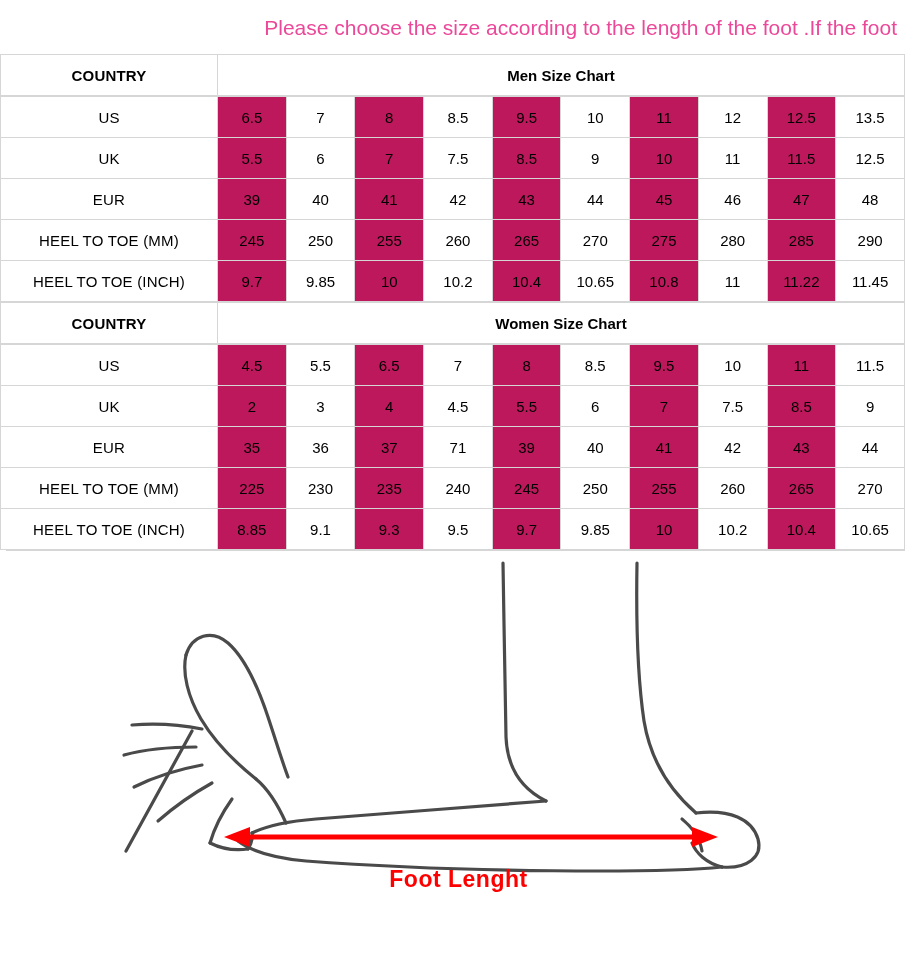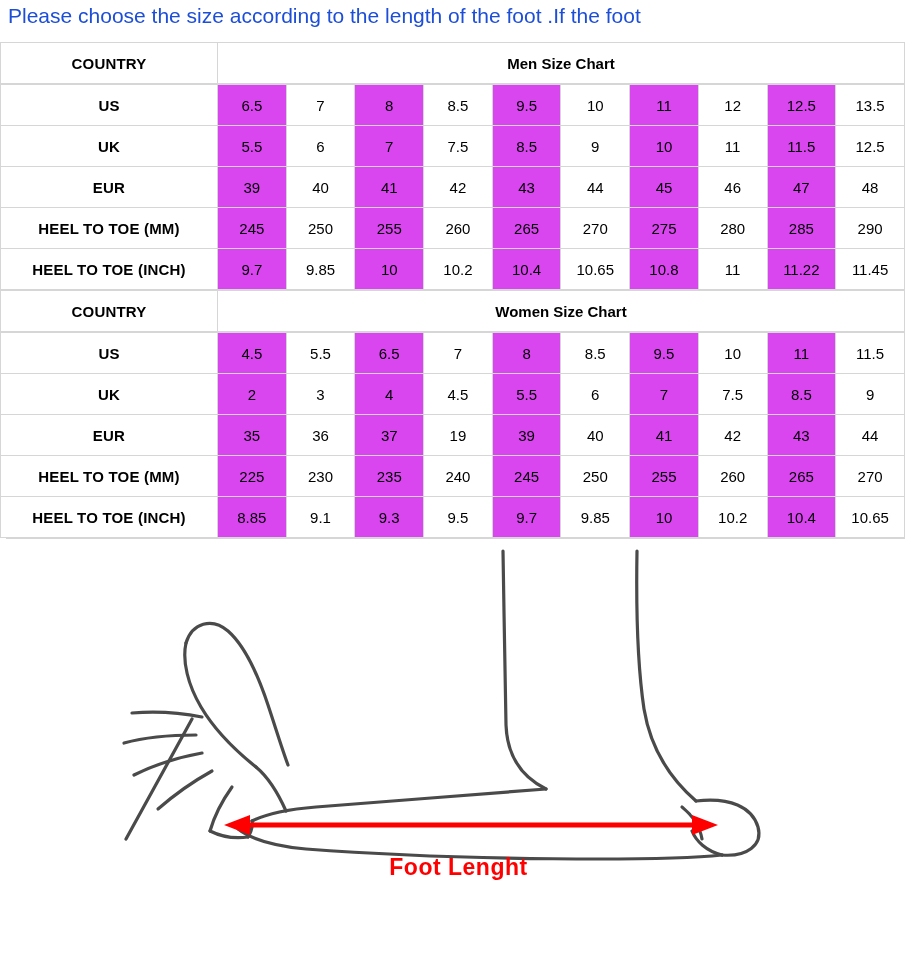--- a/index.html
+++ b/index.html
@@ -16,63 +16,63 @@
   }
   .page {
     width: 905px;
     height: 960px;
     position: relative;
     box-sizing: border-box;
   }
 
   
   .notice {
-    color: #1d4ed8;
+    color: #ec4899;
     font-size: 21px;
     line-height: 1.35;
-    text-align: left;
-    padding: 2px 8px 12px 8px;
+    text-align: right;
+    padding: 14px 8px 12px 8px;
     box-sizing: border-box;
   }
 
   
   table.size-table {
     border-collapse: collapse;
     width: 905px;
     table-layout: fixed;
   }
   table.size-table td {
     border: 1px solid #d6d6d6;
     text-align: center;
     font-size: 15px;
     height: 40px;
     padding: 0;
   }
   td.rowlabel {
     width: 216px;
-    font-weight: bold;
+    font-weight: normal;
     font-size: 15px;
     letter-spacing: 0.2px;
   }
   td.country-cell {
     font-weight: bold;
     font-size: 17px;
     height: 52px;
     border-radius: 7px;
   }
   td.chart-title {
     font-weight: bold;
     font-size: 23px;
     height: 52px;
   }
   td.val {
     font-size: 15px;
   }
   td.shade {
-    background: #d946ef;
+    background: #be185d;
   }
 
   
   .illustration {
     position: relative;
     width: 905px;
     height: 355px;
     background: #ffffff;
     border-top: 1px solid #d6d6d6;
     box-sizing: border-box;
@@ -216,21 +216,21 @@
           <td class="val shade">7</td>
           <td class="val">7.5</td>
           <td class="val shade">8.5</td>
           <td class="val">9</td>
         </tr>
         <tr>
           <td class="rowlabel">EUR</td>
           <td class="val shade">35</td>
           <td class="val">36</td>
           <td class="val shade">37</td>
-          <td class="val">19</td>
+          <td class="val">71</td>
           <td class="val shade">39</td>
           <td class="val">40</td>
           <td class="val shade">41</td>
           <td class="val">42</td>
           <td class="val shade">43</td>
           <td class="val">44</td>
         </tr>
         <tr>
           <td class="rowlabel">HEEL TO TOE (MM)</td>
           <td class="val shade">225</td>

